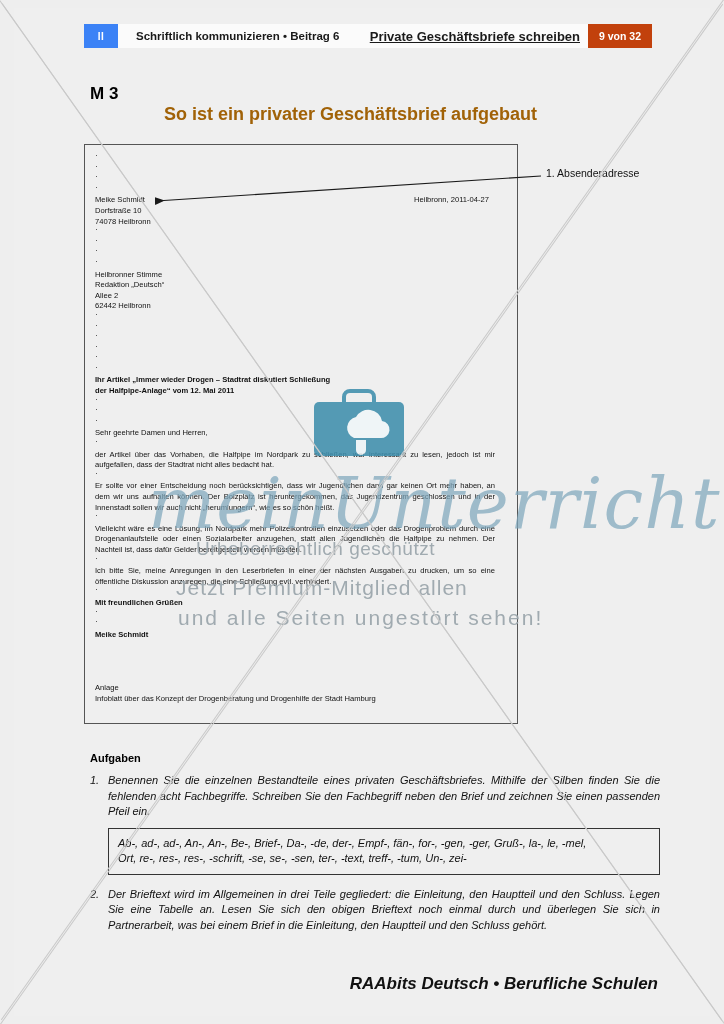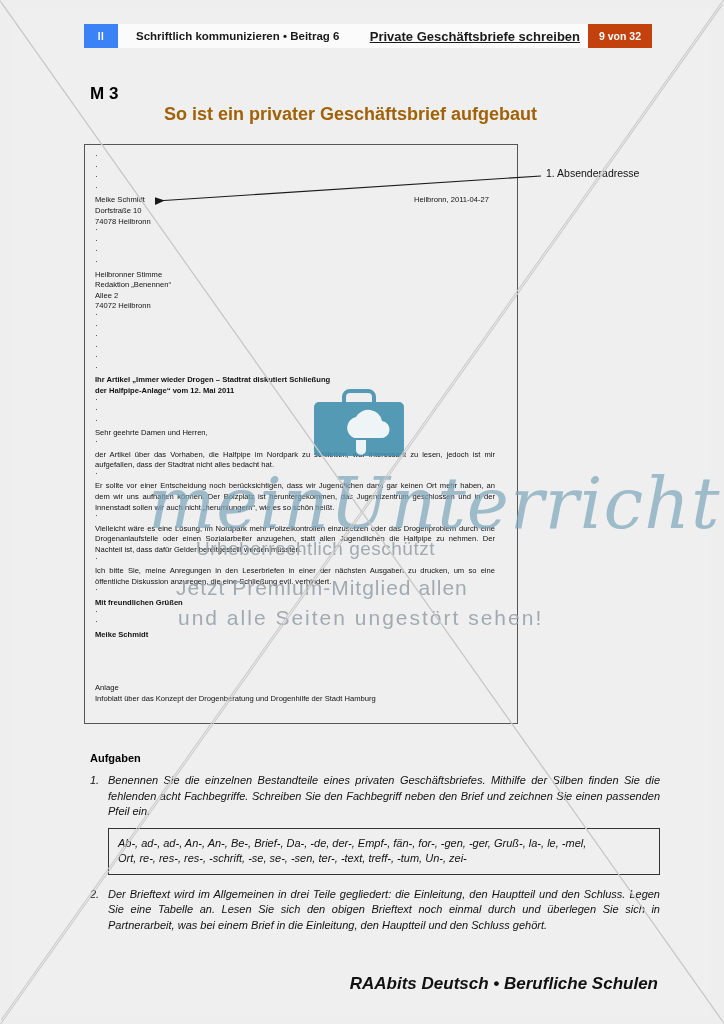--- a/index.html
+++ b/index.html
@@ -357,23 +357,23 @@
       </div>
       <div class="lrow">Dorfstraße 10</div>
       <div class="lrow">74078 Heilbronn</div>
 
       <div class="dot"></div>
       <div class="dot"></div>
       <div class="dot"></div>
       <div class="dot"></div>
 
       <div class="lrow">Heilbronner Stimme</div>
-      <div class="lrow">Redaktion „Benennen“</div>
+      <div class="lrow">Redaktion „Deutsch“</div>
       <div class="lrow">Allee 2</div>
-      <div class="lrow">74072 Heilbronn</div>
+      <div class="lrow">62442 Heilbronn</div>
 
       <div class="dot"></div>
       <div class="dot"></div>
       <div class="dot"></div>
       <div class="dot"></div>
       <div class="dot"></div>
       <div class="dot"></div>
 
       <div class="lrow blk">Ihr Artikel „Immer wieder Drogen – Stadtrat diskutiert Schließung</div>
       <div class="lrow blk">der Halfpipe-Anlage“ vom 12. Mai 2011</div>

